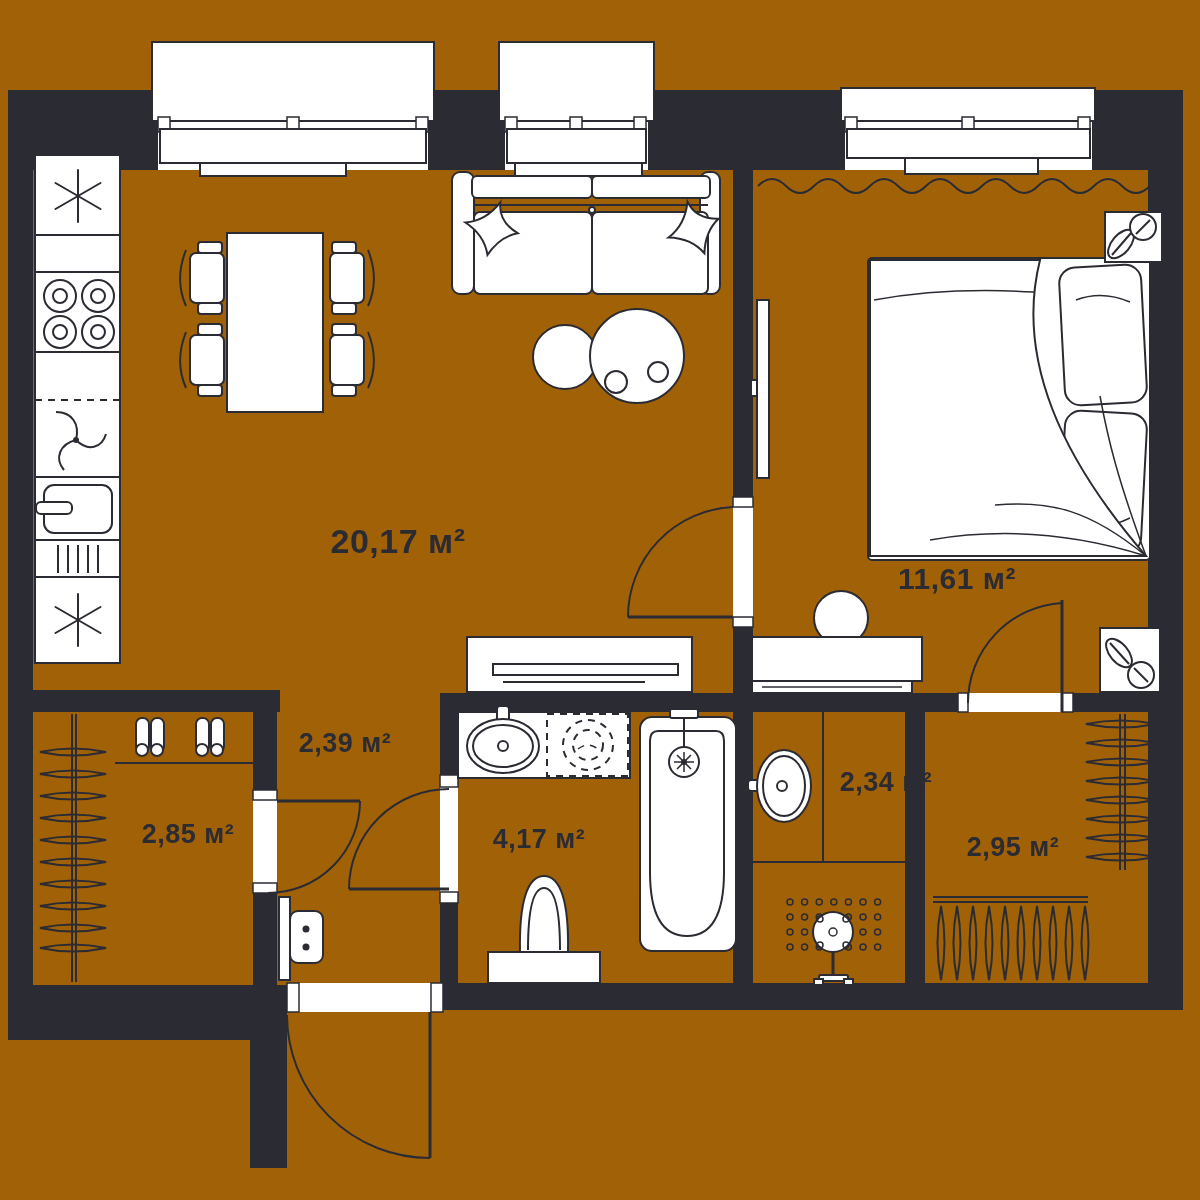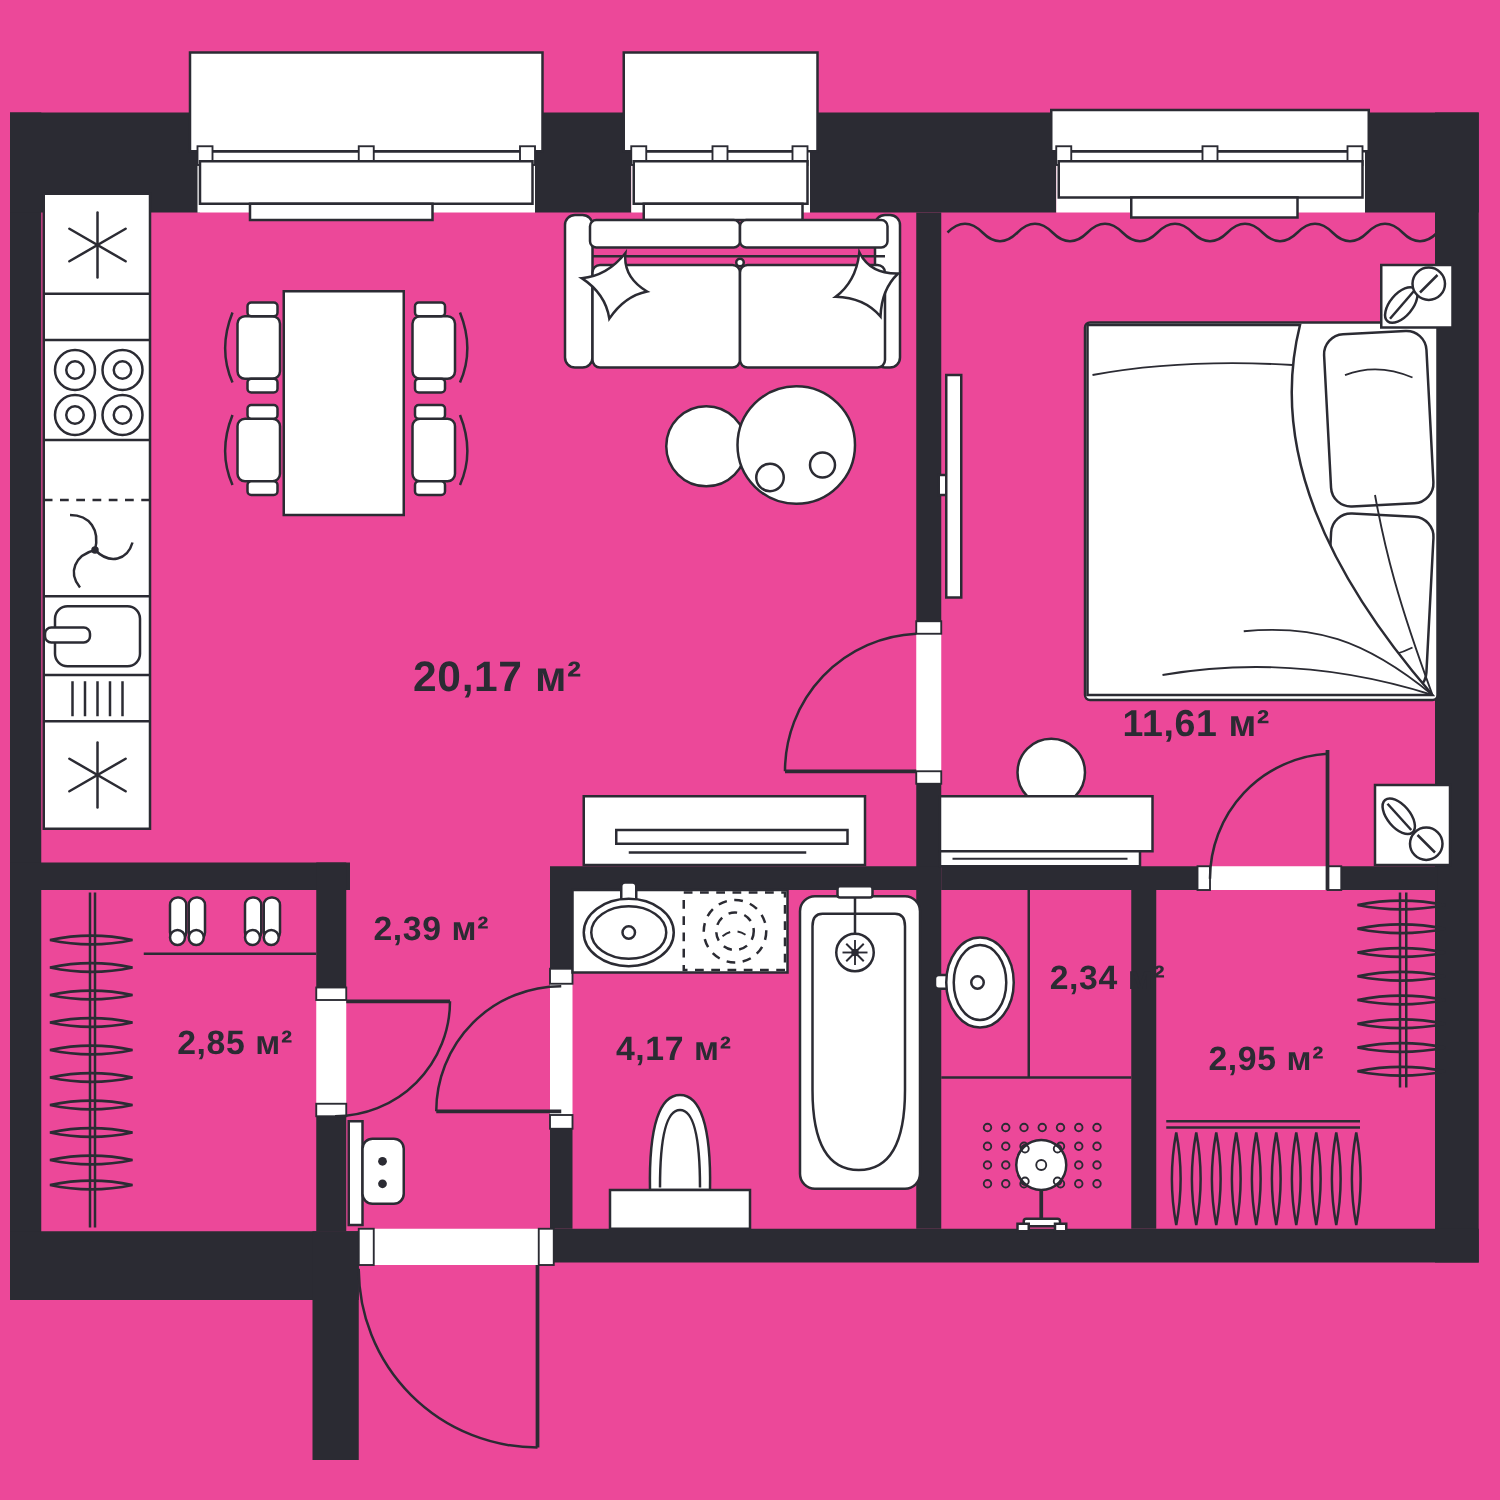--- a/index.html
+++ b/index.html
@@ -1,16 +1,16 @@
 <!DOCTYPE html>
 <html><head>
 <meta charset="utf-8">
 <style>
   html,body{margin:0;padding:0;background:#ffffff;}
-  #stage{position:relative;width:1200px;height:1200px;background:#ec4899;overflow:hidden;}
+  #stage{position:relative;width:1200px;height:1200px;background:#a16207;overflow:hidden;}
   .wall{fill:#2b2b33;}
   .open{fill:#ffffff;}
   .jamb{fill:#ffffff;stroke:#2b2b33;stroke-width:1.5;}
   .f{fill:#ffffff;stroke:#2b2b33;stroke-width:2;}
   .l{fill:none;stroke:#2b2b33;stroke-width:2;}
   .ln{fill:none;stroke:#2b2b33;stroke-width:1.5;}
   .leaf{fill:none;stroke:#2b2b33;stroke-width:3;}
   .dash{stroke-dasharray:7 6;}
   .dot{fill:#2b2b33;stroke:none;}
   .lbl{fill:#2b2b33;font-family:"Liberation Sans",sans-serif;font-weight:700;font-size:27px;letter-spacing:.5px;text-anchor:middle;}

